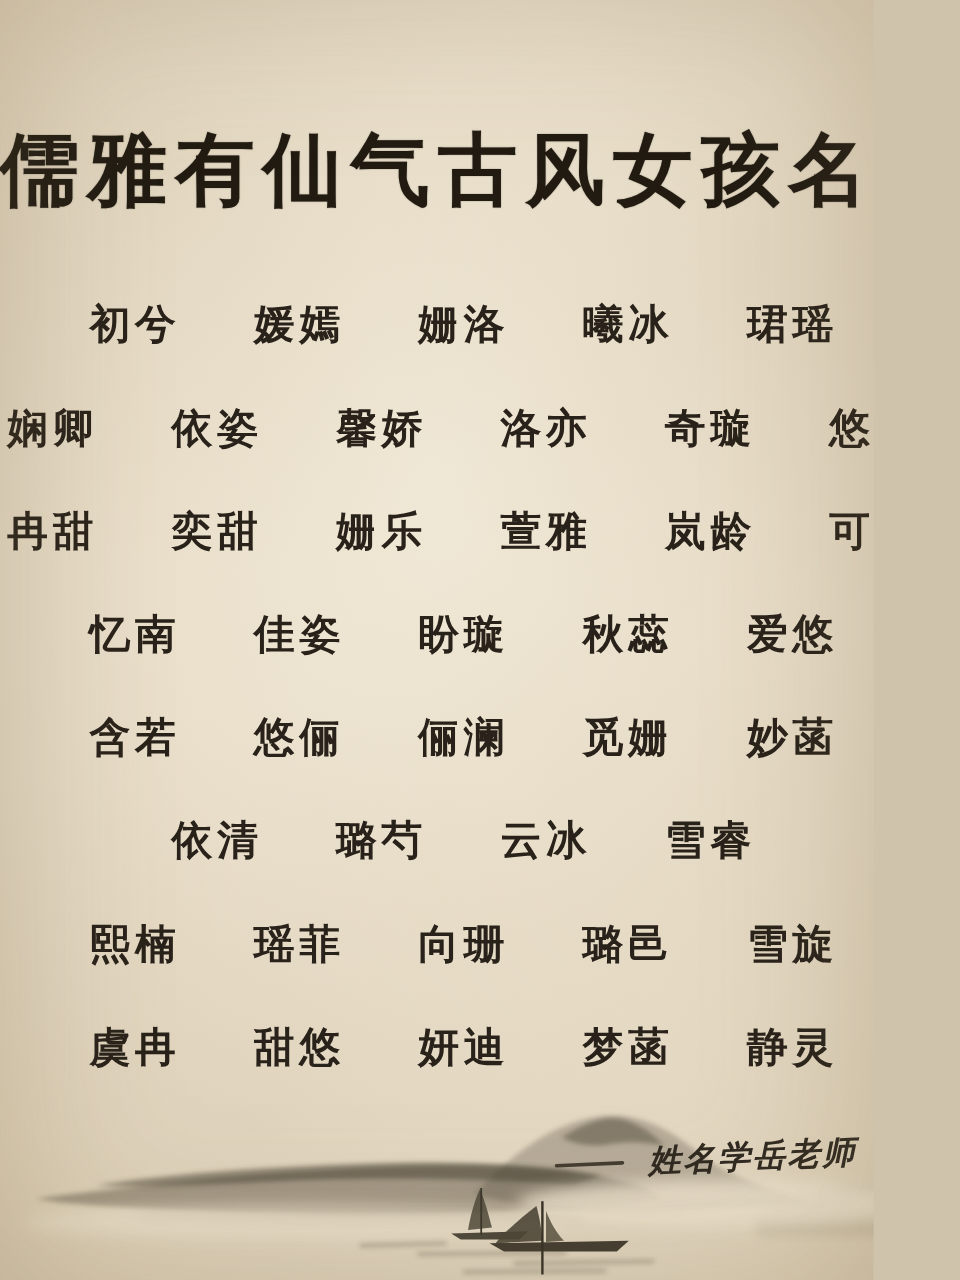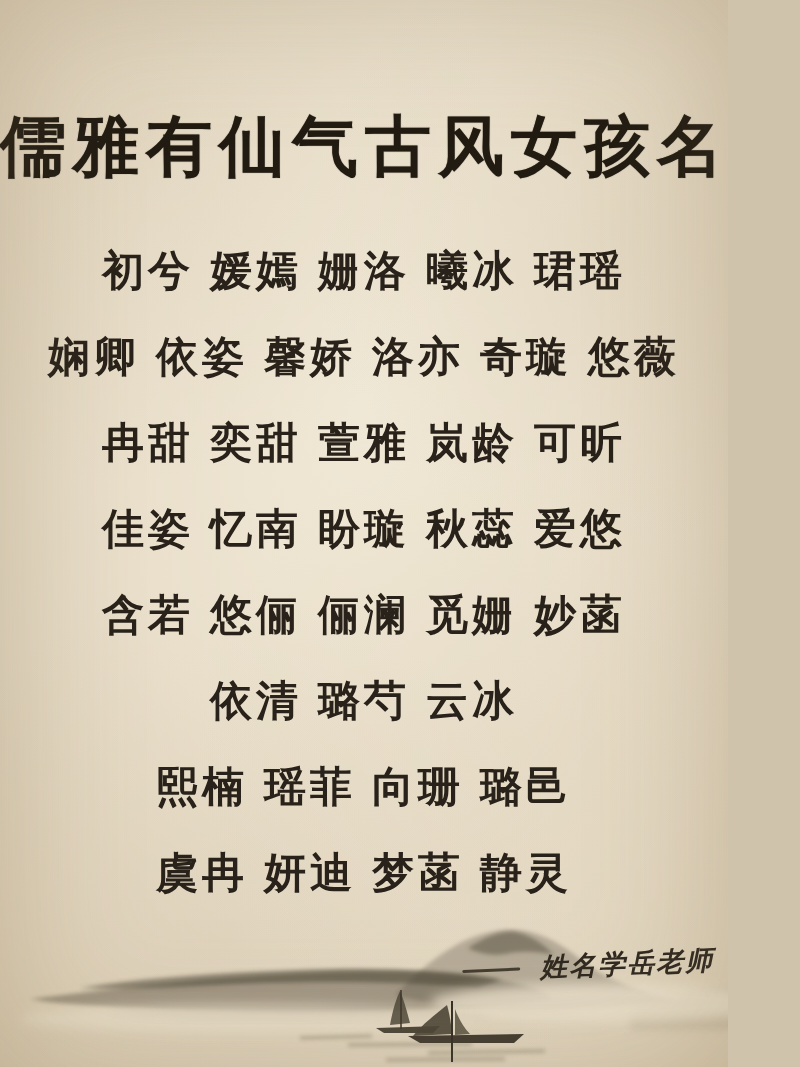--- a/index.html
+++ b/index.html
@@ -1,18 +1,18 @@
 <!DOCTYPE html>
 <html><head>
 <meta charset="utf-8">
 <style>
   html,body{margin:0;padding:0;background:#cfc3ab;}
   .page{
     position:relative;width:728px;height:1067px;overflow:hidden;
-    font-family:Liberation Serif, serif;
+    font-family:Liberation Mono, monospace;
     background:
       radial-gradient(circle at 18% 12%, rgba(186,166,134,.14), transparent 32%),
       radial-gradient(circle at 85% 22%, rgba(186,166,134,.12), transparent 30%),
       radial-gradient(circle at 70% 70%, rgba(200,182,150,.10), transparent 35%),
       radial-gradient(circle at 30% 88%, rgba(180,160,128,.12), transparent 33%),
       radial-gradient(ellipse at 50% 38%, #f0e8d6 0%, #eae0cc 45%, #e3d7c1 75%, #dbceb4 100%);
   }
   .page::after{
     content:"";position:absolute;inset:0;pointer-events:none;
     box-shadow:inset 0 0 140px rgba(124,103,70,.28);
@@ -22,22 +22,23 @@
     font-size:66px;line-height:86px;font-weight:bold;letter-spacing:7px;
     color:#211b12;text-shadow:0 0 1px rgba(33,27,18,.6);
     white-space:nowrap;
   }
   .names{
     position:absolute;top:228px;left:0;right:0;
     display:flex;flex-direction:column;align-items:center;
   }
   .name-row{display:flex;gap:16px;height:86px;align-items:center;}
   .name{
-    font-size:42px;letter-spacing:4px;color:#29221a;font-weight:bold;
+    font-size:34px;letter-spacing:4px;color:#29221a;font-weight:bold;
     white-space:nowrap;
+    margin-left:45px;
   }
   .signature{
     position:absolute;top:942px;right:14px;
     display:flex;align-items:center;gap:20px;
     transform:rotate(-2.5deg);transform-origin:right center;
   }
   .signature-line{width:58px;height:3px;background:#453d30;border-radius:2px;}
   .signature-text{
     font-size:27px;font-weight:bold;font-style:italic;letter-spacing:2px;
     color:#2f2920;white-space:nowrap;
@@ -63,51 +64,55 @@
       <span class="name">娴卿</span>
       <span class="name">依姿</span>
       <span class="name">馨娇</span>
       <span class="name">洛亦</span>
       <span class="name">奇璇</span>
       <span class="name">悠薇</span>
     </div>
     <div class="name-row">
       <span class="name">冉甜</span>
       <span class="name">奕甜</span>
+      <span class="name">姗乐</span>
       <span class="name">萱雅</span>
       <span class="name">岚龄</span>
       <span class="name">可昕</span>
     </div>
     <div class="name-row">
+      <span class="name">忆南</span>
       <span class="name">佳姿</span>
-      <span class="name">忆南</span>
       <span class="name">盼璇</span>
       <span class="name">秋蕊</span>
       <span class="name">爱悠</span>
     </div>
     <div class="name-row">
       <span class="name">含若</span>
       <span class="name">悠俪</span>
       <span class="name">俪澜</span>
       <span class="name">觅姗</span>
       <span class="name">妙菡</span>
     </div>
     <div class="name-row">
       <span class="name">依清</span>
       <span class="name">璐芍</span>
       <span class="name">云冰</span>
+      <span class="name">雪睿</span>
     </div>
     <div class="name-row">
       <span class="name">熙楠</span>
       <span class="name">瑶菲</span>
       <span class="name">向珊</span>
       <span class="name">璐邑</span>
+      <span class="name">雪旋</span>
     </div>
     <div class="name-row">
       <span class="name">虞冉</span>
+      <span class="name">甜悠</span>
       <span class="name">妍迪</span>
       <span class="name">梦菡</span>
       <span class="name">静灵</span>
     </div>
   </div>
 
   <svg class="painting" viewBox="0 0 800 150" xmlns="http://www.w3.org/2000/svg" aria-hidden="true">
     <defs>
       <filter id="b2" x="-30%" y="-30%" width="160%" height="160%">
           <feGaussianBlur stdDeviation="2"></feGaussianBlur>

